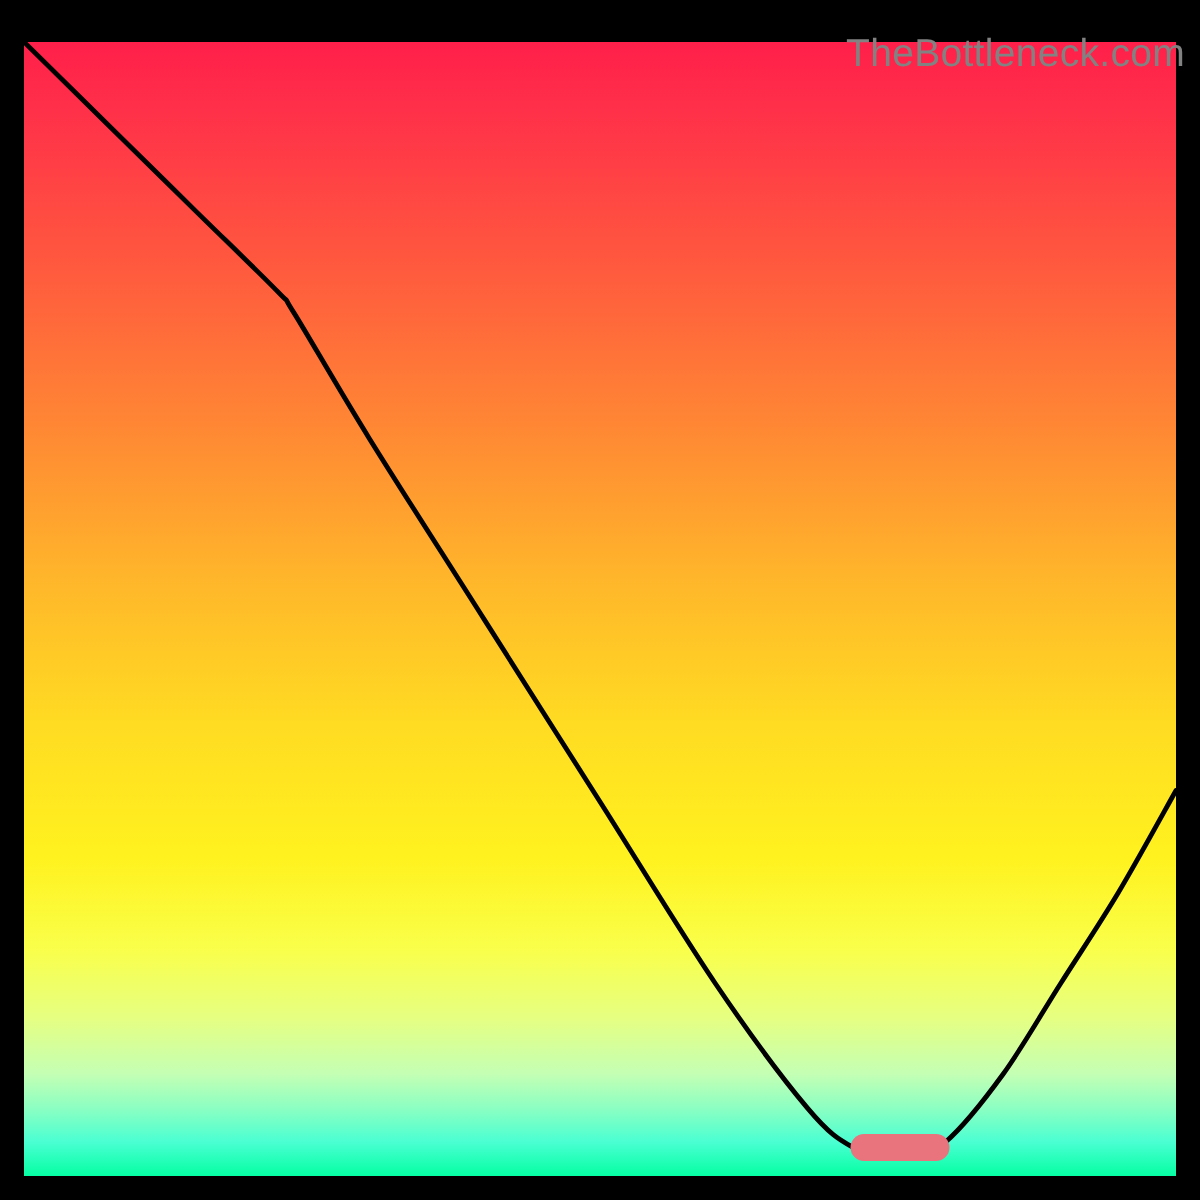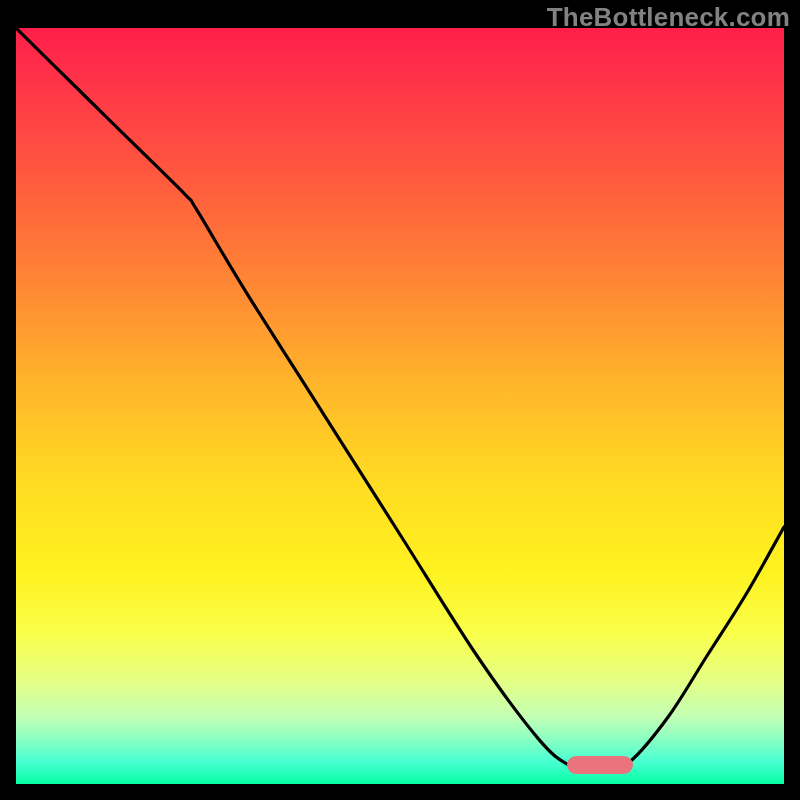--- a/index.html
+++ b/index.html
@@ -5,26 +5,26 @@
   * { margin: 0; padding: 0; box-sizing: border-box; }
   html, body { width: 800px; height: 800px; overflow: hidden; background: #fff; }
   .outer {
     position: relative;
     width: 800px;
     height: 800px;
     background: #000;
   }
   .watermark {
     position: absolute;
-    top: 2px;
+    top: 20px;
     right: 10px;
     color: #828282;
     font-family: Arial, Helvetica, sans-serif;
     font-size: 26px;
-    font-weight: 700;
+    font-weight: 400;
     z-index: 50;
     letter-spacing: 0.2px;
   }
   .plot {
     position: absolute;
     left: 16px;
     top: 28px;
     width: 768px;
     height: 756px;
     background: linear-gradient(to bottom,

